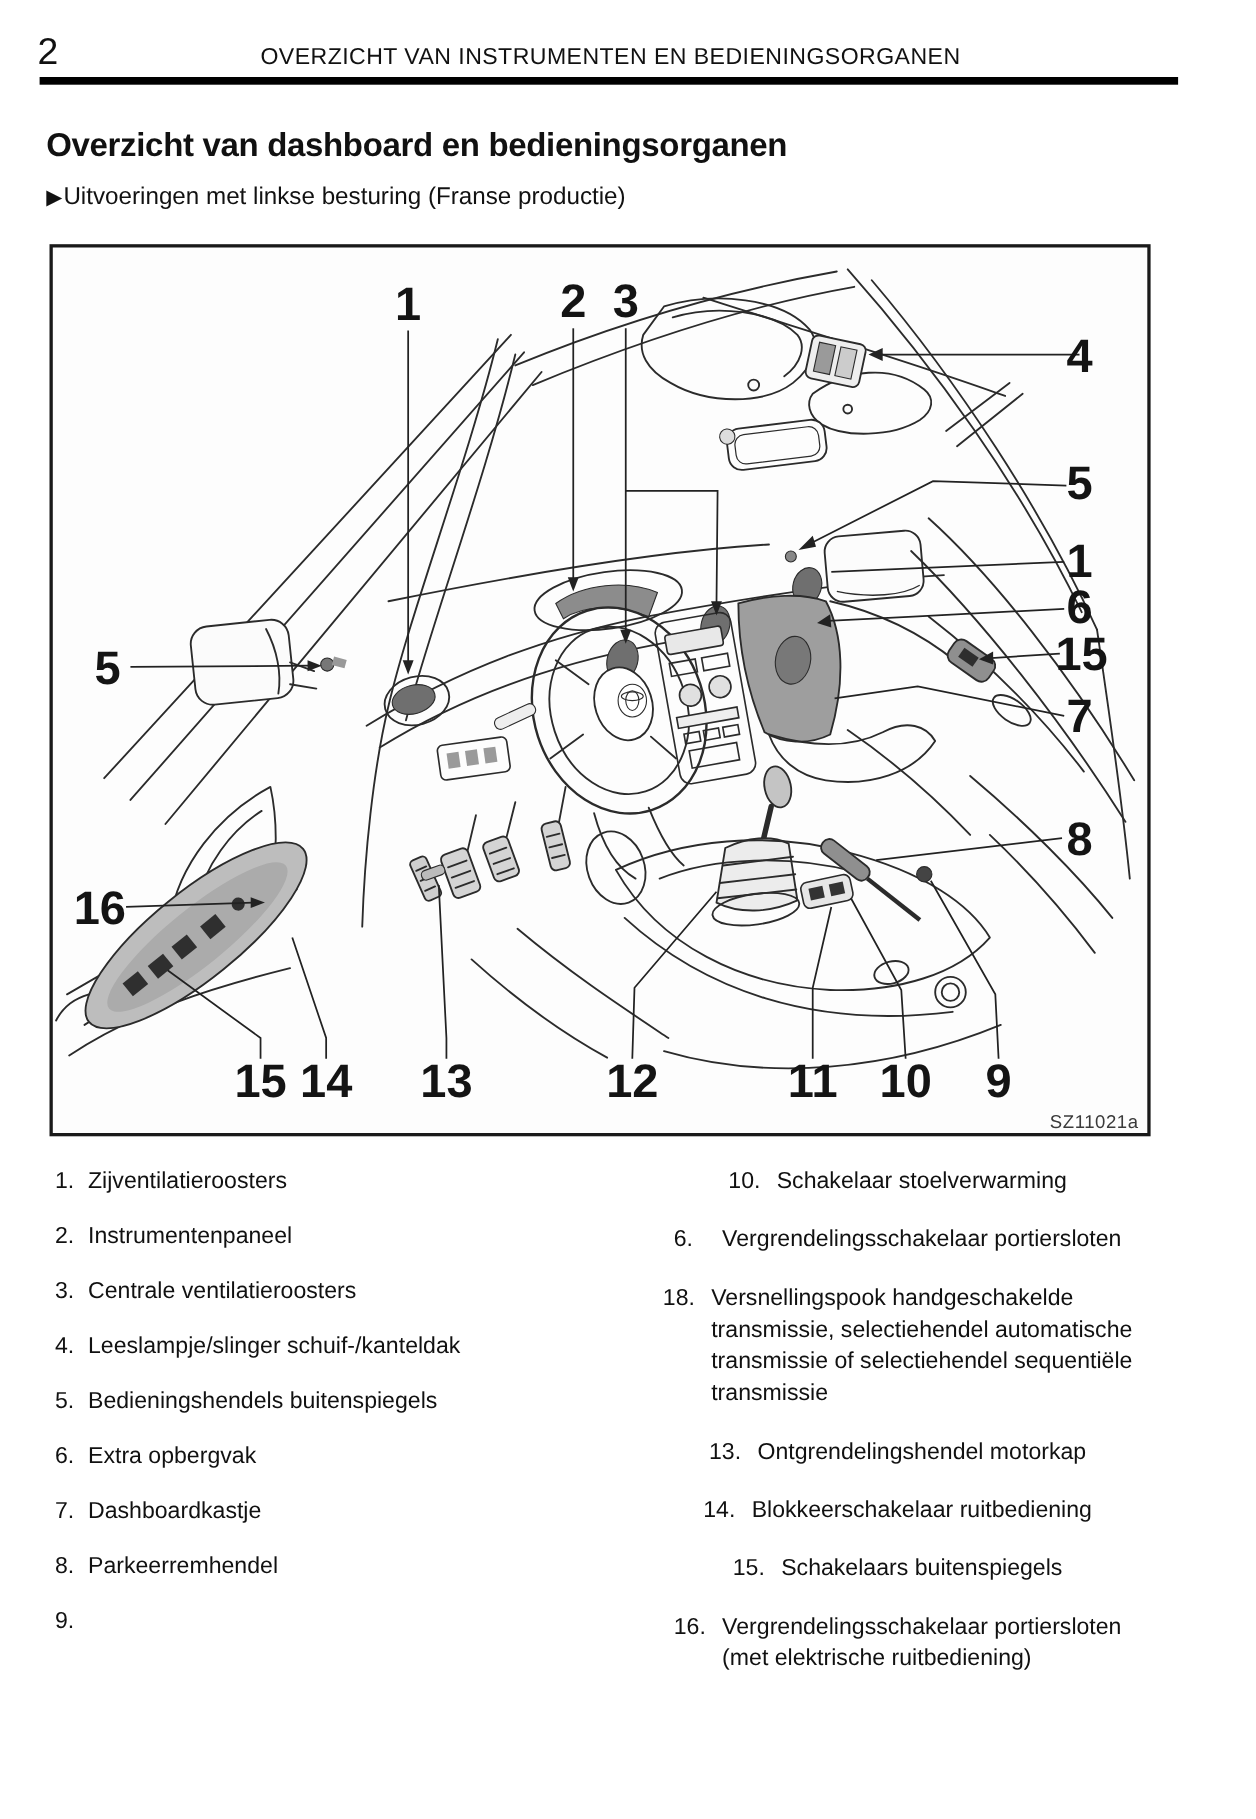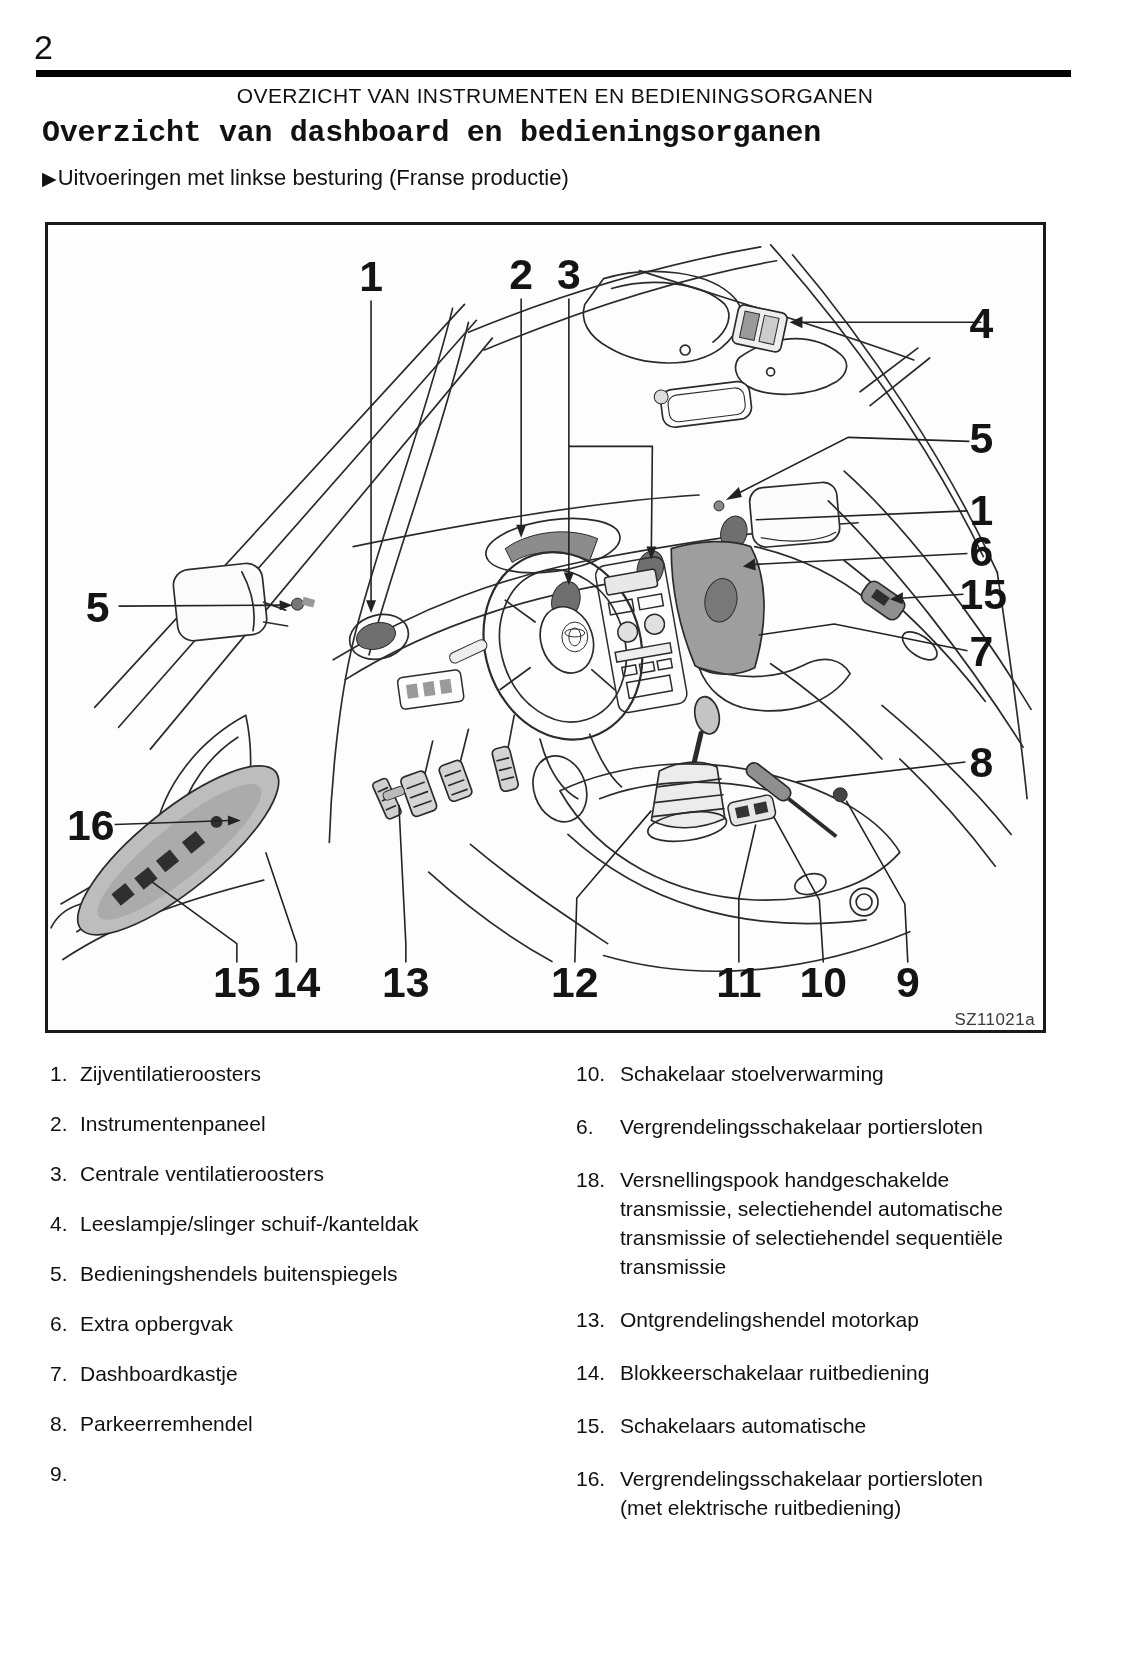--- a/index.html
+++ b/index.html
@@ -1,35 +1,35 @@
 <!DOCTYPE html>
 <html><head>
 <meta charset="utf-8">
 <style>
   html,body{margin:0;padding:0;background:#e8e8e8;}
   .page{position:relative;width:1142px;height:1654px;background:#ffffff;overflow:hidden;
         font-family:"Liberation Sans", sans-serif;color:#111;}
   .pageno{position:absolute;left:34px;top:28px;font-size:34px;font-weight:400;}
   .runhead{position:absolute;left:40px;top:40px;width:1030px;text-align:center;
-           font-size:21px;letter-spacing:.4px;font-weight:400;white-space:nowrap;margin-top:44px;}
+           font-size:21px;letter-spacing:.4px;font-weight:400;white-space:nowrap;}
   .rule{position:absolute;left:36px;top:70px;width:1035px;height:7px;background:#000;}
-  .doc-title{position:absolute;left:42px;top:116px;font-size:30px;font-weight:700;letter-spacing:-.3px;font-family:Liberation Mono, monospace;}
+  .doc-title{position:absolute;left:42px;top:116px;font-size:30px;font-weight:700;letter-spacing:-.3px;}
   .doc-sub{position:absolute;left:42px;top:165px;font-size:22px;font-weight:400;}
   .doc-sub .tri{font-size:19px;margin-right:1px;}
   .figure{position:absolute;left:45px;top:222px;width:1001px;height:811px;
           border:3px solid #1a1a1a;box-sizing:border-box;background:#fdfdfd;}
   .figure svg{position:absolute;left:0;top:0;width:100%;height:100%;}
   .co{font:700 43px "Liberation Sans", sans-serif;fill:#141414;}
   .code{font:400 17px "Liberation Sans", sans-serif;fill:#3a3a3a;letter-spacing:.5px;}
   .ln-art{stroke:#2b2b2b;stroke-width:1.7;fill:none;stroke-linecap:round;stroke-linejoin:round;}
   .legend{position:absolute;top:1059px;font-size:21px;line-height:29px;}
   .legend.lcol{left:50px;width:486px;}
   .legend.rcol{left:576px;width:480px;}
   .li{display:flex;margin-bottom:21px;}
-  .rcol .li{margin-bottom:24px;}
+  .rcol .li{margin-bottom:24px;justify-content:center;}
   .li .n{flex:none;width:30px;}
   .rcol .li .n{width:44px;}
   .li .t span{display:block;}
 </style>
 </head>
 <body>
 
 <div class="page">
 
   <div class="pageno">2</div>
@@ -405,21 +405,21 @@
       </div>
     <div class="li">
         <span class="n">14.</span>
         <span class="t">
           <span>Blokkeerschakelaar ruitbediening</span>
         </span>
       </div>
     <div class="li">
         <span class="n">15.</span>
         <span class="t">
-          <span>Schakelaars automatische</span>
+          <span>Schakelaars buitenspiegels</span>
         </span>
       </div>
     <div class="li">
         <span class="n">16.</span>
         <span class="t">
           <span>Vergrendelingsschakelaar portiersloten</span>
           <span>(met elektrische ruitbediening)</span>
         </span>
       </div>
   </div>

